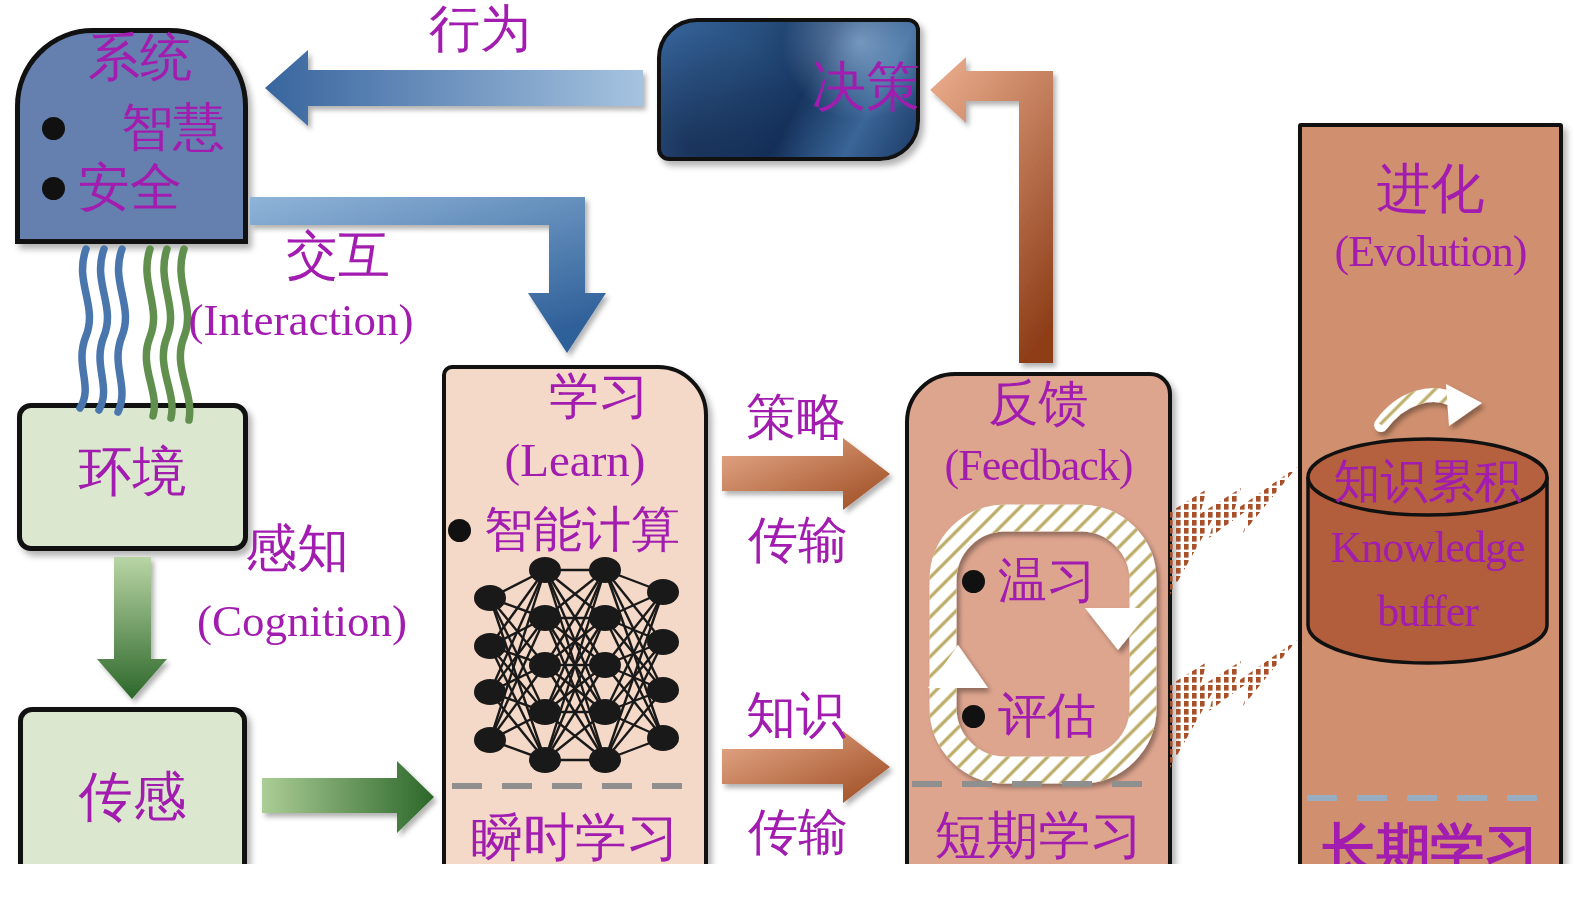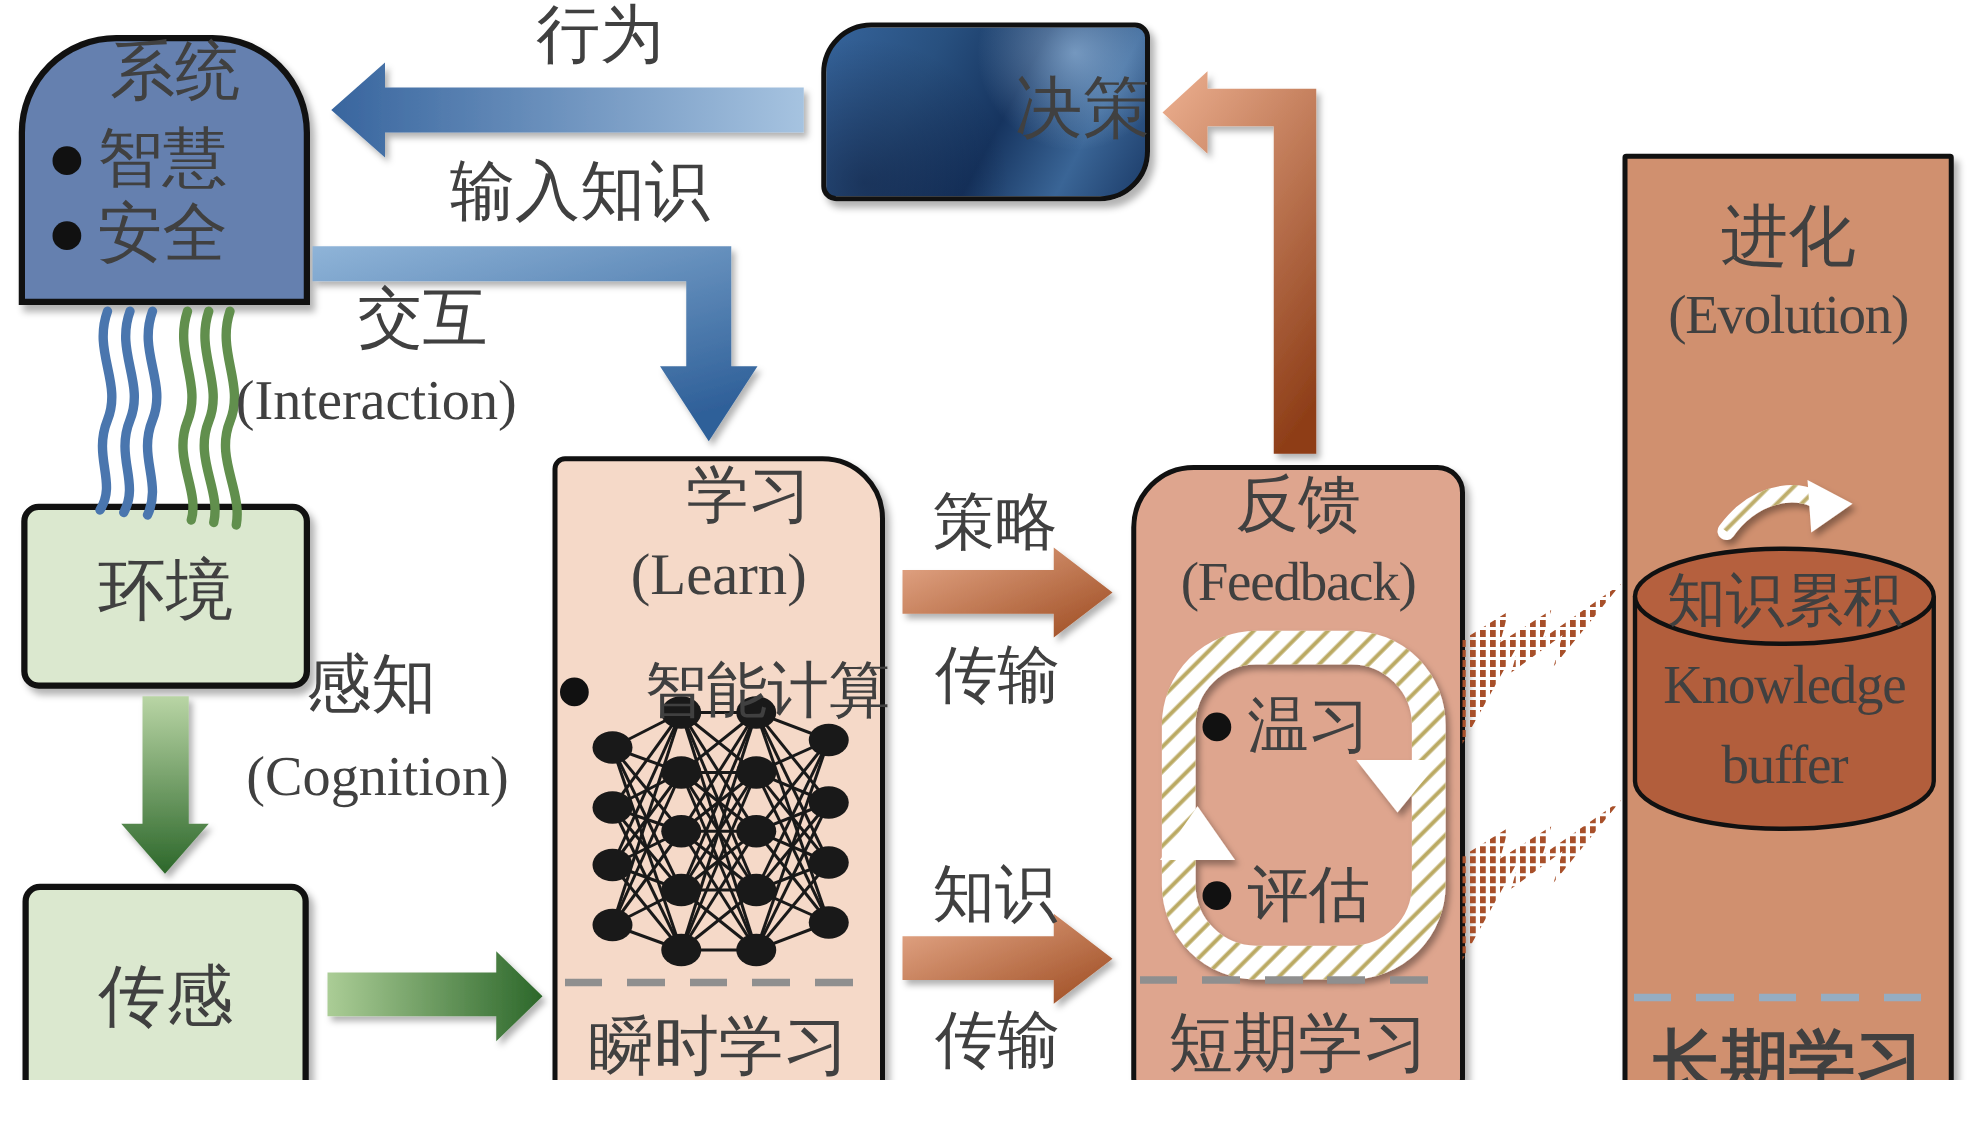--- a/index.html
+++ b/index.html
@@ -1,17 +1,17 @@
 <!DOCTYPE html>
 <html><head>
 <meta charset="utf-8">
 <style>
   html,body{margin:0;padding:0;background:#fff;}
   #canvas{position:relative;width:1575px;height:864px;background:#fff;overflow:hidden;
-          font-family:"Liberation Serif","DejaVu Serif",serif;color:#404040;}
+          font-family:"Liberation Serif","DejaVu Serif",serif;color:#a21caf;}
   .box{position:absolute;box-sizing:border-box;border:4px solid #111;z-index:1;
        box-shadow:4px 5px 6px rgba(0,0,0,.30);}
   #system-box{left:15px;top:28px;width:233px;height:216px;background:#6580af;
               border-width:5px;border-radius:78px 78px 0 0;}
   #decision-box{left:657px;top:18px;width:263px;height:143px;border-radius:40px 12px 40px 12px;
       background:
         radial-gradient(circle at 78% 15%, rgba(170,205,240,.60), rgba(170,205,240,0) 34%),
         radial-gradient(circle at 12% 92%, rgba(0,0,25,.35), rgba(0,0,25,0) 45%),
         linear-gradient(118deg,#36649b 0%,#28507f 30%,#16345f 55%,#3a6596 78%,#1c3c69 100%);}
   #environment-box{left:17px;top:403px;width:231px;height:148px;background:#dbe8cf;
@@ -236,46 +236,45 @@
         <ellipse cx="663" cy="592" rx="16" ry="13" fill="#191919"></ellipse>
         <ellipse cx="663" cy="642" rx="16" ry="13" fill="#191919"></ellipse>
         <ellipse cx="663" cy="690" rx="16" ry="13" fill="#191919"></ellipse>
         <ellipse cx="663" cy="738" rx="16" ry="13" fill="#191919"></ellipse>
       </g>
   </svg>
 
   <div class="txt f52" style="left:88px;top:30px;">系统</div>
   <div class="row" style="left:42px;top:100px;">
     <span class="dot"></span>
-    <span class="txt f52" style="position:static;">智慧</span>
+    <span class="txt f52" style="position:static;margin-left:43px;">智慧</span>
   </div>
   <div class="row" style="left:42px;top:160px;">
     <span class="dot"></span>
     <span class="txt f52" style="position:static;">安全</span>
   </div>
 
   <div class="txt f54 ctr" style="left:657px;top:58px;width:263px;text-align:right;">决策</div>
 
   <div class="txt f54 ctr" style="left:17px;top:443px;width:231px;">环境</div>
   <div class="txt f54 ctr" style="left:18px;top:768px;width:229px;">传感</div>
 
   <div class="txt f55 ctr" style="left:398px;top:2px;width:164px;">行为</div>
-  <div class="txt f52 ctr" style="left:340px;top:126px;width:248px;">输入知识</div>
   <div class="txt f52" style="left:286px;top:228px;">交互</div>
   <div class="txt f45 ctr" style="left:158px;top:296px;width:286px;">(Interaction)</div>
   <div class="txt f52" style="left:245px;top:521px;">感知</div>
   <div class="txt f45 ctr" style="left:156px;top:597px;width:292px;">(Cognition)</div>
   <div class="txt f50" style="left:746px;top:390px;">策略</div>
   <div class="txt f50" style="left:748px;top:513px;">传输</div>
   <div class="txt f50" style="left:746px;top:688px;">知识</div>
   <div class="txt f50" style="left:748px;top:805px;">传输</div>
 
   <div class="txt f50 ctr" style="left:442px;top:369px;width:266px;padding-left:24px;">学习</div>
   <div class="txt f47 ctr" style="left:442px;top:435px;width:266px;">(Learn)</div>
-  <div class="row" style="left:448px;top:527px;gap:32px;">
+  <div class="row" style="left:448px;top:504px;">
     <span class="dot"></span>
     <span class="txt f49" style="position:static;">智能计算</span>
   </div>
   <div class="dash dash-gray" style="left:452px;top:783px;width:246px;"></div>
   <div class="txt f52 ctr" style="left:442px;top:810px;width:266px;">瞬时学习</div>
 
   <div class="txt f50 ctr" style="left:905px;top:376px;width:267px;">反馈</div>
   <div class="txt f44 ctr" style="left:905px;top:442px;width:267px;">(Feedback)</div>
   <div class="row" style="left:962px;top:555px;">
     <span class="dot"></span>

